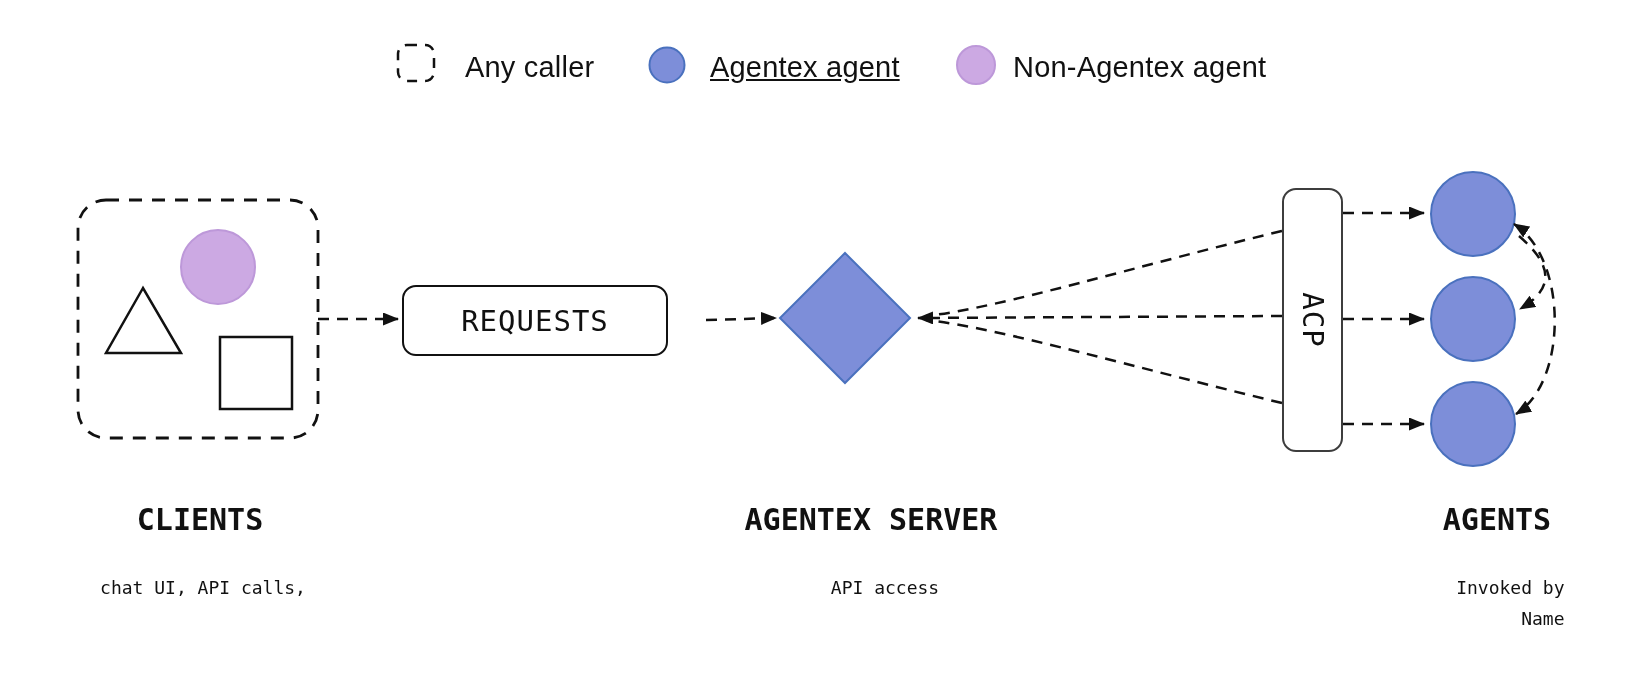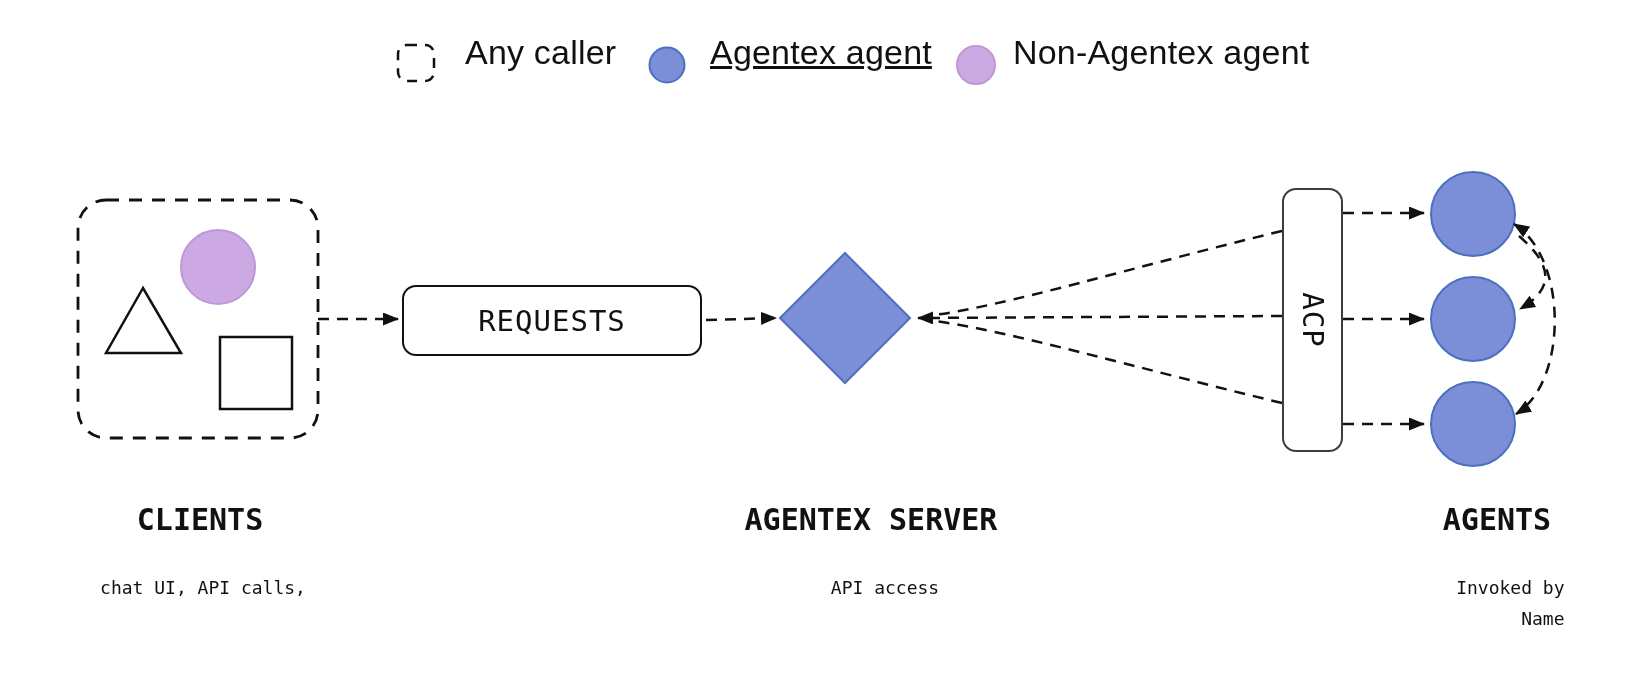--- a/index.html
+++ b/index.html
@@ -11,30 +11,30 @@
   svg.layer { position:absolute; left:0; top:0; width:1640px; height:690px; }
 
   
   .ln   { fill:none; stroke:#111; stroke-width:2.5; }
   .dash { stroke-dasharray:11 8; }
   .boundary { stroke-dasharray:13 10; stroke-width:2.8; }
 
   .label { position:absolute; white-space:nowrap; }
 
   
-  .legend-label { top:36px; height:32px; line-height:32px; font-size:34px; letter-spacing:0.2px; }
+  .legend-label { top:51px; height:32px; line-height:32px; font-size:29px; letter-spacing:0.2px; }
 
   
   .node-box {
     position:absolute; box-sizing:border-box; background:#fff;
     border:2.5px solid #111; border-radius:14px;
     display:flex; align-items:center; justify-content:center;
     font-family:"DejaVu Sans Mono", monospace; font-size:29px; color:#111;
   }
-  #requests-box { left:402px; top:285px; width:300px; height:71px; letter-spacing:1px; }
+  #requests-box { left:402px; top:285px; width:266px; height:71px; letter-spacing:1px; }
   #acp-box      { left:1282px; top:188px; width:61px; height:264px; border-color:#3d3d3d; }
   #acp-box .vtext { transform:rotate(90deg); letter-spacing:1px; }
 
   
   .title {
     position:absolute; transform:translateX(-50%);
     font-family:"DejaVu Sans Mono", monospace; font-weight:bold;
     font-size:30px; top:503px; line-height:34px;
   }
   .caption {

